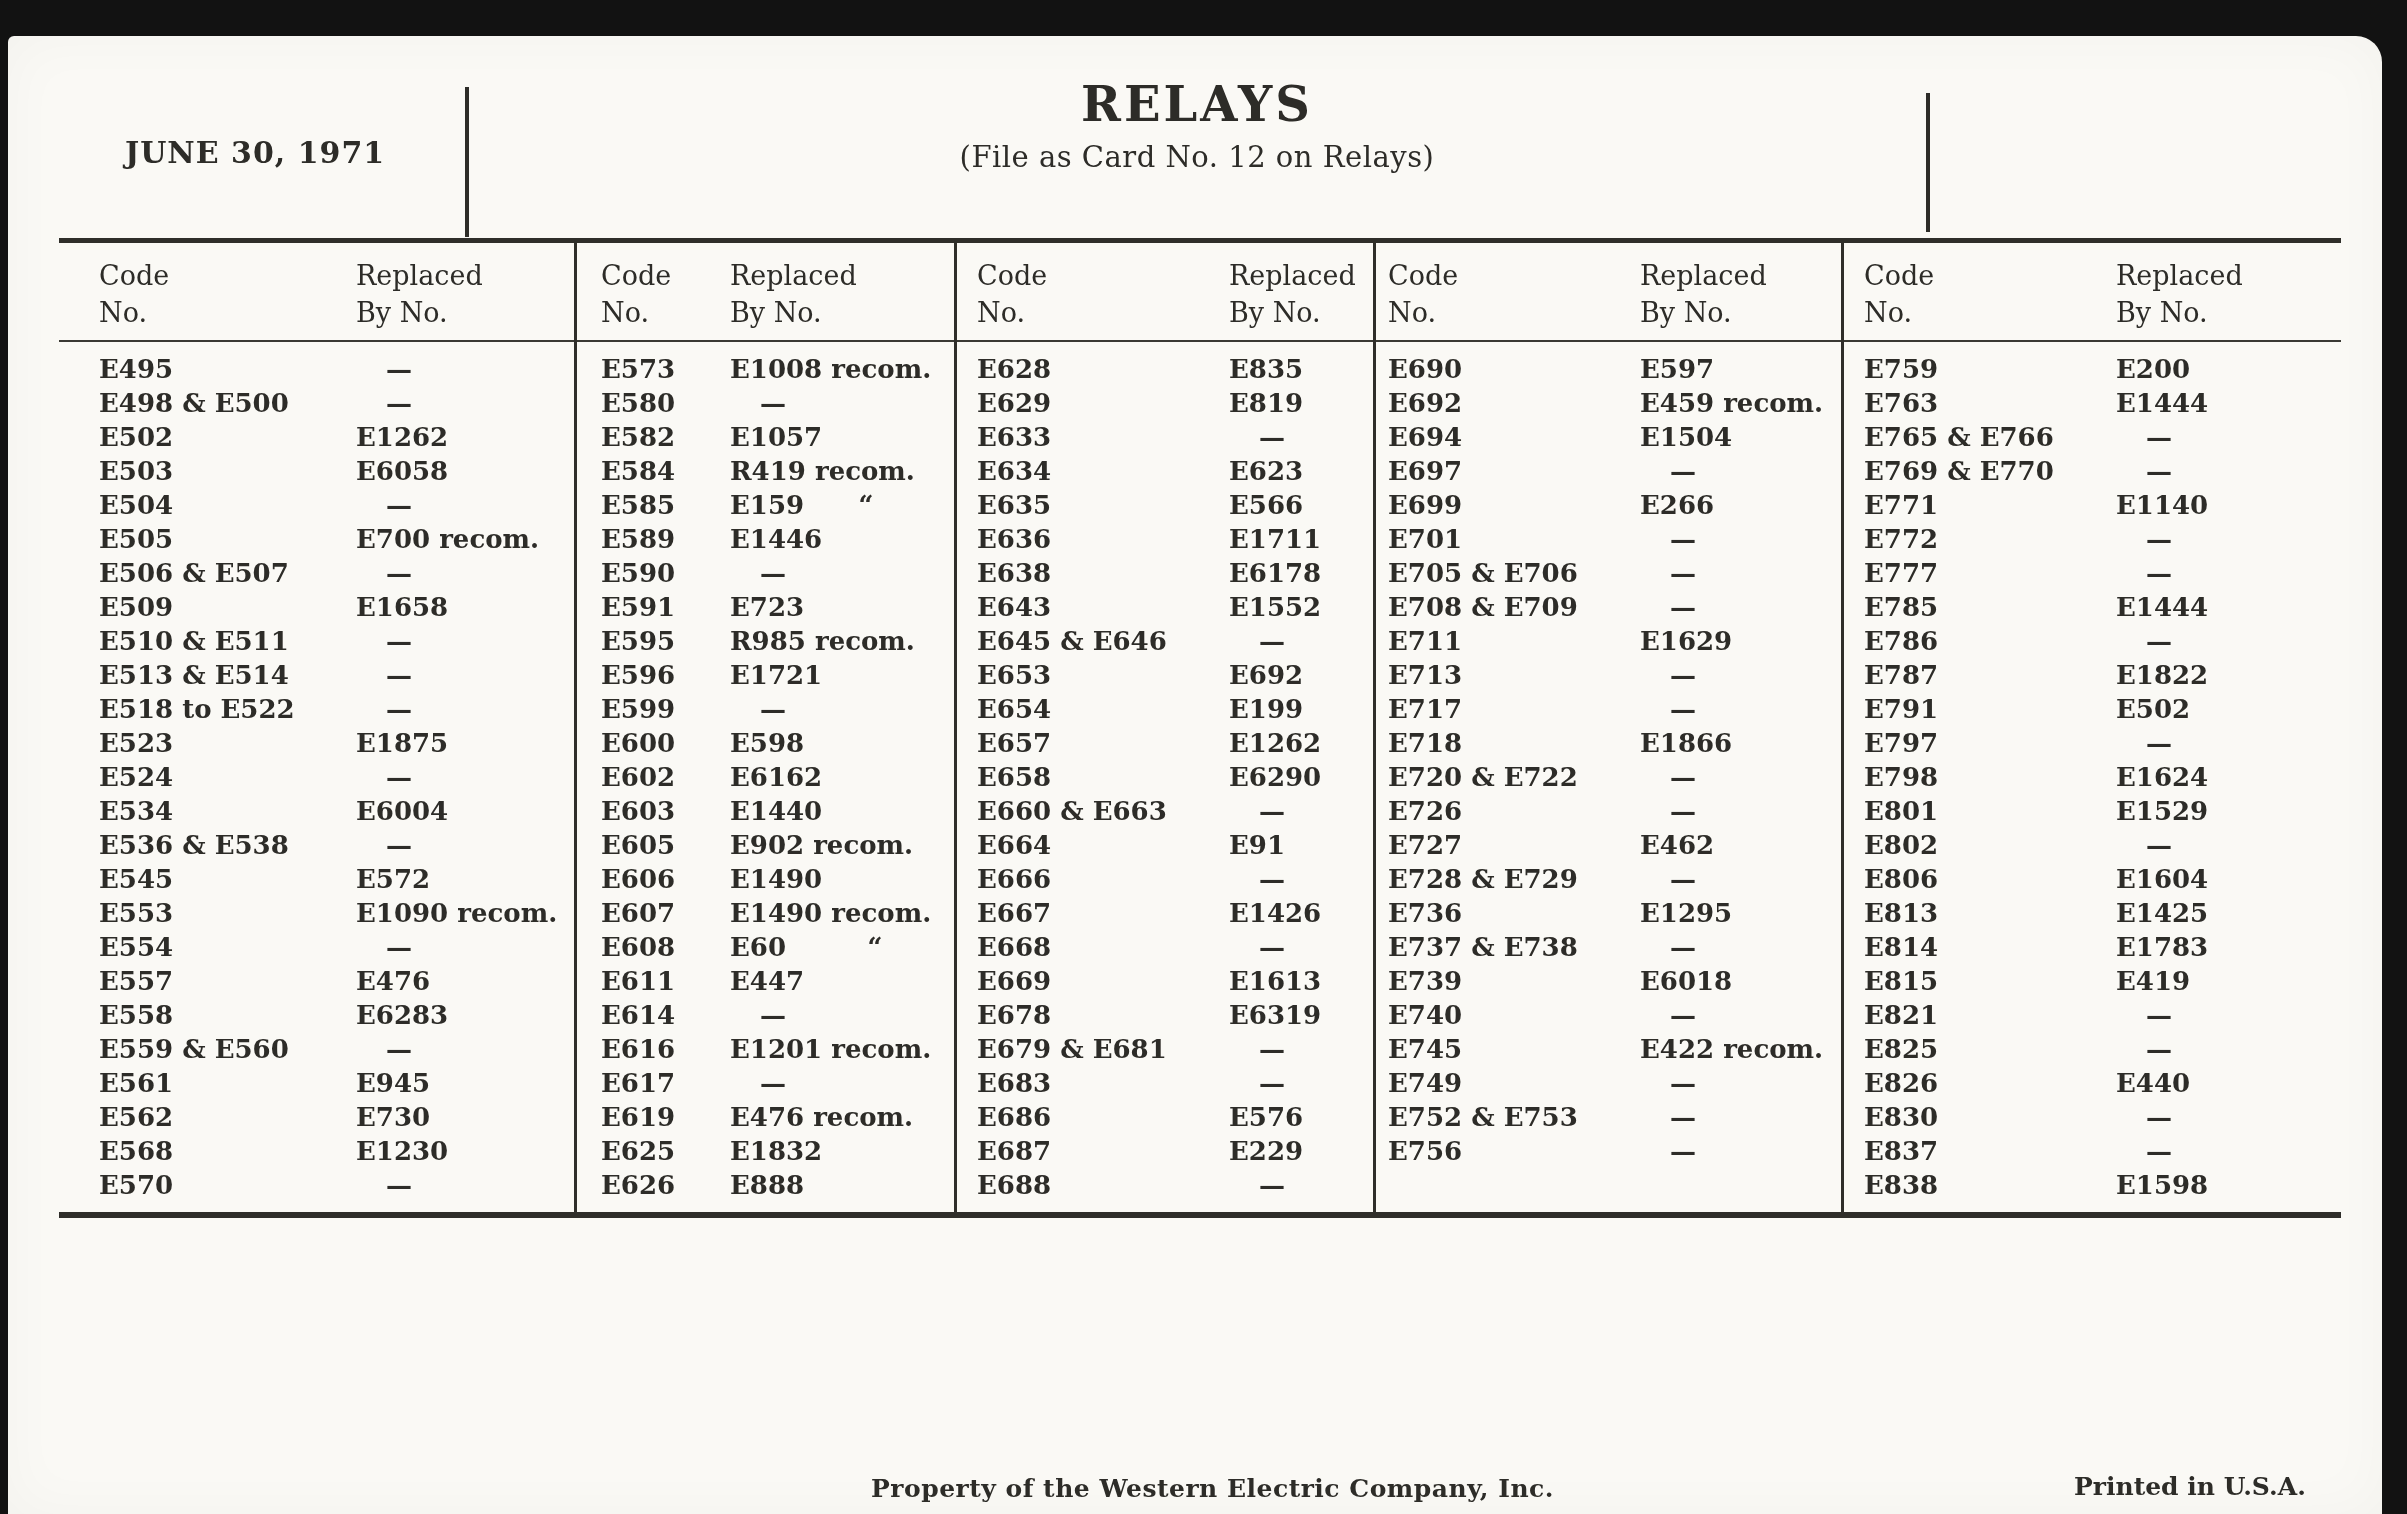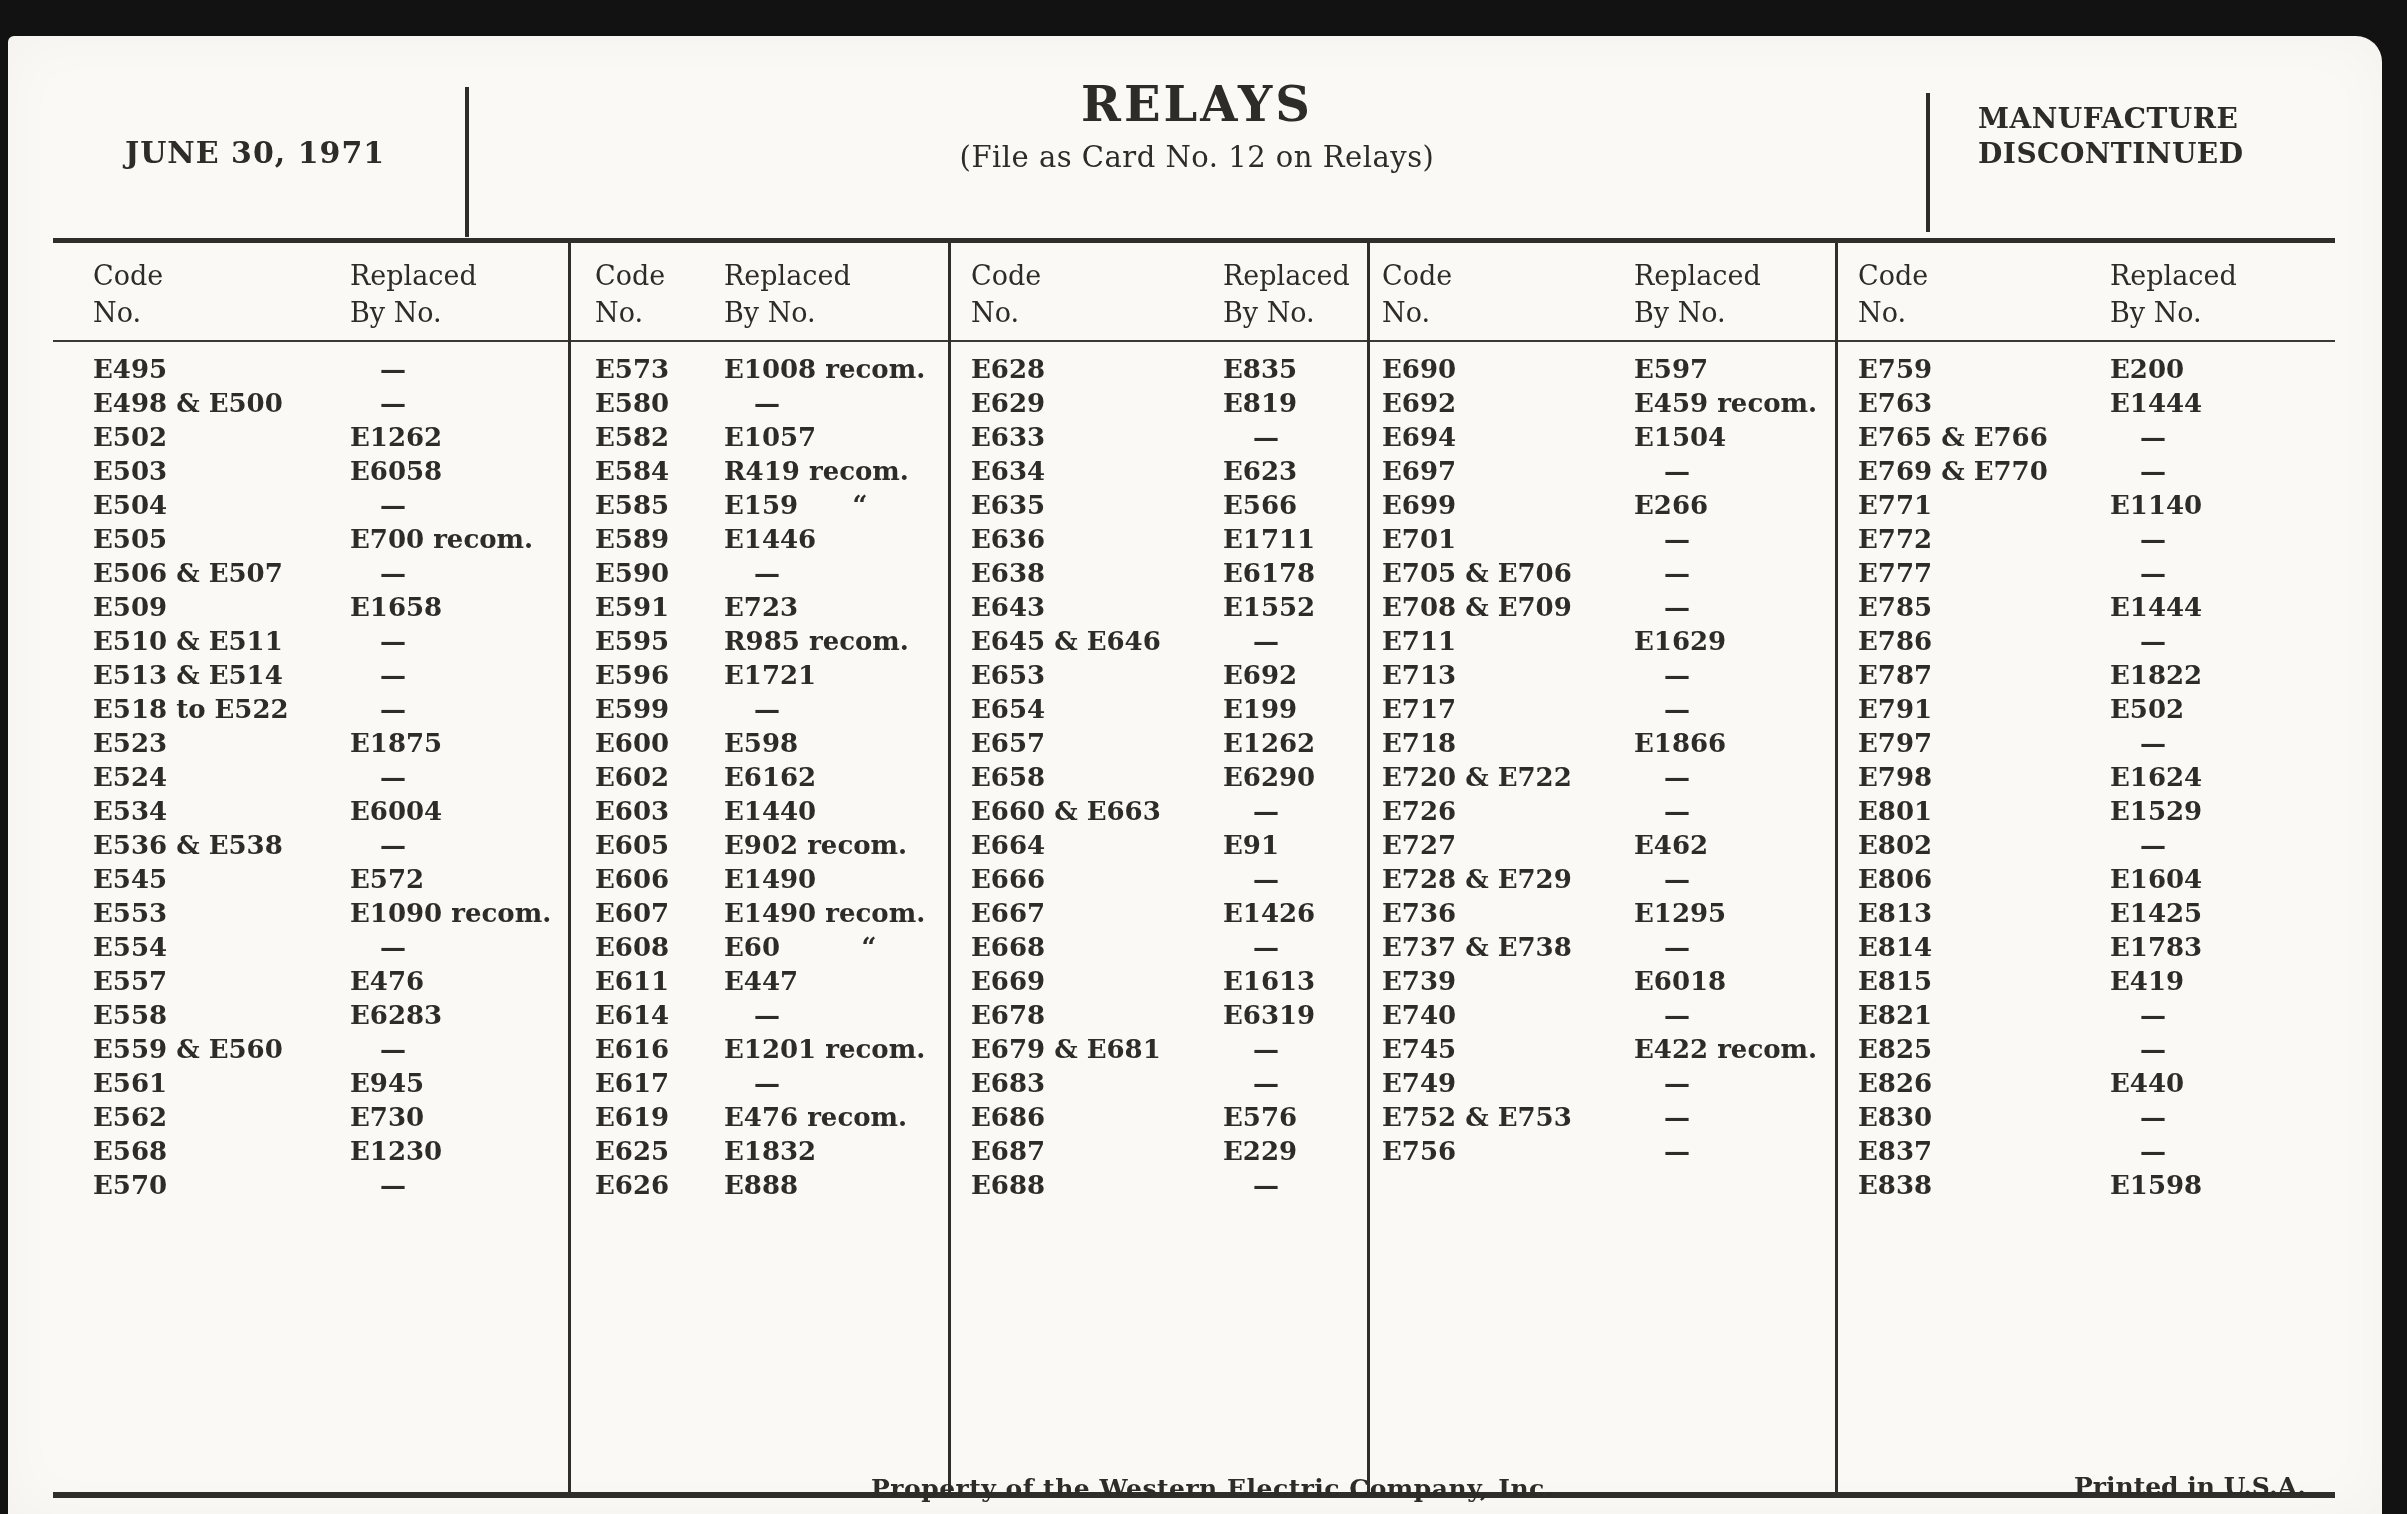--- a/index.html
+++ b/index.html
@@ -42,22 +42,22 @@
   .subtitle {
     font-size: 29px; font-weight: normal; margin-top: 8px; letter-spacing: 0.5px;
   }
   .hdr-right {
     position: absolute; left: 1970px; top: 65px;
     font-size: 28px; font-weight: bold; line-height: 35px; letter-spacing: 0.5px;
     white-space: nowrap;
   }
   
   .table {
-    position: absolute; left: 45px; top: 202px;
-    width: 2282px; height: 1260px;
+    position: absolute; left: 51px; top: 202px;
+    width: 2282px; height: 980px;
     border-top: 5px solid #2f2e2a;
     border-bottom: 6px solid #2f2e2a;
     display: grid;
     grid-template-columns: 518px 380px 419px 468px 497px;
   }
   .colgroup { height: 100%; overflow: hidden; }
   .colgroup:not(:last-child) { border-right: 3px solid #2f2e2a; }
   .col-head {
     height: 99px;
     border-bottom: 2px solid #3a3934;
@@ -99,24 +99,20 @@
 
   <div class="hdr-date">JUNE 30, 1971</div>
   <div class="hdr-rule-left"></div>
 
   <div class="hdr-center">
     <div class="title">RELAYS</div>
     <div class="subtitle">(File as Card No. 12 on Relays)</div>
   </div>
 
   <div class="hdr-rule-right"></div>
-  <div class="hdr-right">
-    <div>MANUFACTURE</div>
-    <div>DISCONTINUED</div>
-  </div>
 
   <div class="table">
 
     <div class="colgroup">
       <div class="col-head">
         <span class="code">
           <div>Code</div>
             <div>No.</div>
         </span>
         <span class="val">

